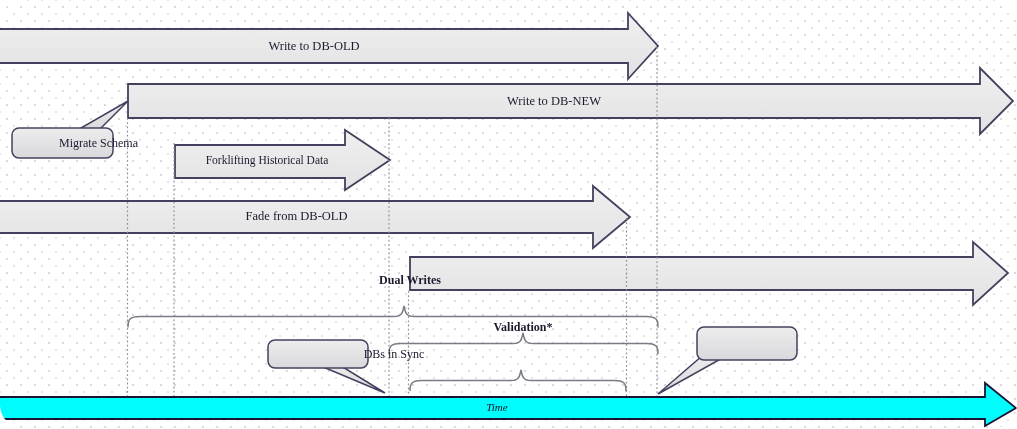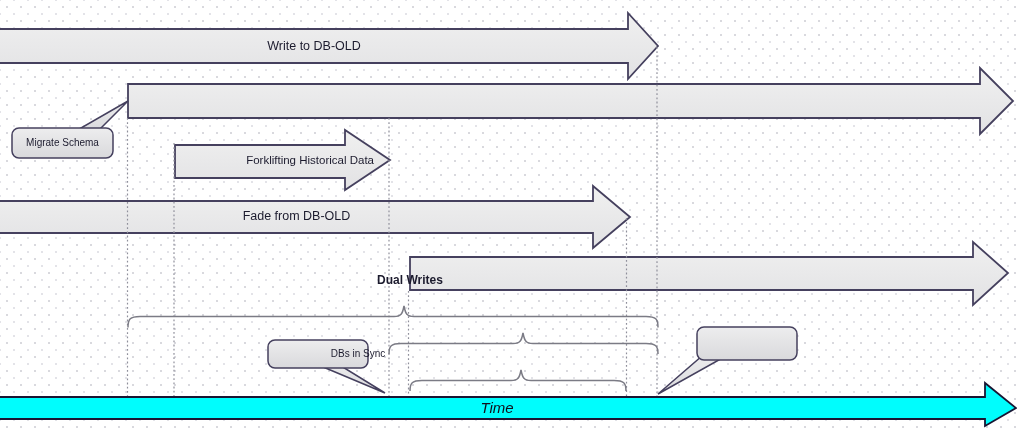--- a/index.html
+++ b/index.html
@@ -1,34 +1,35 @@
 <!DOCTYPE html>
 <html><head>
 <meta charset="utf-8">
 <style>
   html,body{margin:0;padding:0;background:#fff;}
   #canvas{
     position:relative;width:1017px;height:428px;overflow:hidden;
-    font-family:Liberation Sans, sans-serif;
+    font-family:Liberation Serif, serif;
     background-color:#ffffff;
     background-image:
       radial-gradient(circle, #d9d9de 0.9px, rgba(255,255,255,0) 1.4px),
       radial-gradient(circle, #e3e3e8 0.9px, rgba(255,255,255,0) 1.4px);
     background-size:14px 14px,14px 14px;
     background-position:0 0,7px 7px;
+    border-radius:23px;
   }
   #shapes{position:absolute;left:0;top:0;z-index:1;}
   .lbl{
     position:absolute;z-index:2;color:#1c1b2e;font-size:12.5px;line-height:15px;
     text-align:center;white-space:nowrap;
   }
   .lbl.bold{font-weight:bold;font-size:12px;}
-  .lbl.small{font-size:10px;line-height:12px;}
+  .lbl.small{font-size:12px;line-height:12px;margin-left:36px;}
   .lbl.left{text-align:left;}
-  .lbl.italic{font-style:italic;font-size:15px;color:#10101c;}
+  .lbl.italic{font-style:italic;font-size:11px;color:#10101c;}
   .callout-text{display:block;}
 </style>
 </head>
 <body>
 
 <div id="canvas">
 
   <svg id="shapes" width="1017" height="429" viewBox="0 0 1017 429">
     <defs>
       <linearGradient id="gArrow" x1="0" y1="0" x2="0" y2="1">
@@ -64,23 +65,25 @@
     <polygon points="316,364 338,364 385,393" fill="url(#gCallout)" stroke="#45405e" stroke-width="1.5"></polygon>
     <rect x="268" y="340" width="100" height="28" rx="7" fill="url(#gCallout)" stroke="#45405e" stroke-width="1.5"></rect>
 
     <polygon points="702,356 726,356 658,394" fill="url(#gCallout)" stroke="#45405e" stroke-width="1.5"></polygon>
     <rect x="697" y="327" width="100" height="33" rx="7" fill="url(#gCallout)" stroke="#45405e" stroke-width="1.5"></rect>
 
     <polygon points="-2,397 985,397 985,383 1016,408 985,426 985,419 -2,419" fill="#00fdfd" stroke="#191633" stroke-width="1.8"></polygon>
   </svg>
 
   <div class="lbl" style="left:0;top:39;width:628px;left:0px;top:39px;">Write to DB-OLD</div>
-  <div class="lbl" style="left:194px;top:153px;width:180px;font-size:11.5px;text-align:right;">Forklifting Historical Data</div>
+  <div class="lbl" style="left:128px;top:94px;width:852px;">Write to DB-NEW</div>
+  <div class="lbl" style="left:177px;top:153px;width:180px;font-size:11.5px;">Forklifting Historical Data</div>
   <div class="lbl" style="left:0px;top:209px;width:593px;">Fade from DB-OLD</div>
 
   <div class="lbl bold" style="left:330px;top:273px;width:160px;">Dual Writes</div>
+  <div class="lbl bold" style="left:443px;top:320px;width:160px;">Validation*</div>
 
   <div class="lbl small" style="left:12px;top:137px;width:101px;">Migrate Schema</div>
   <div class="lbl small" style="left:268px;top:348px;width:100px;padding-left:40px;">DBs in Sync</div>
 
   <div class="lbl italic" style="left:397px;top:400px;width:200px;">Time</div>
 
 </div>
 
 </body></html>

